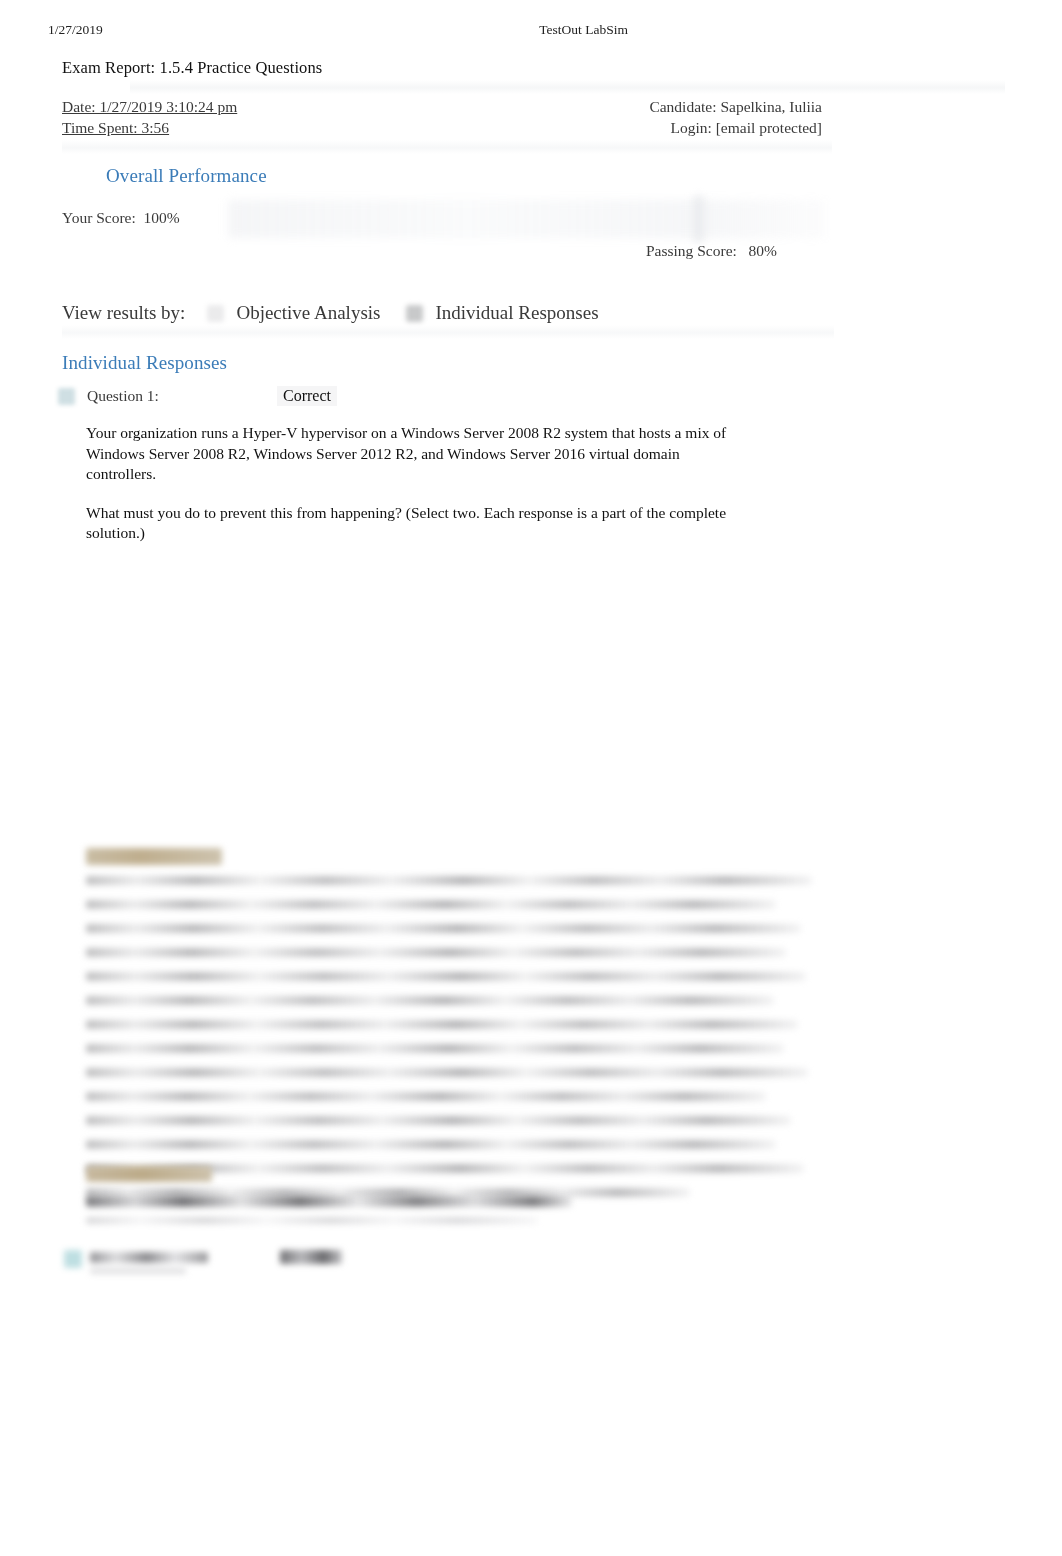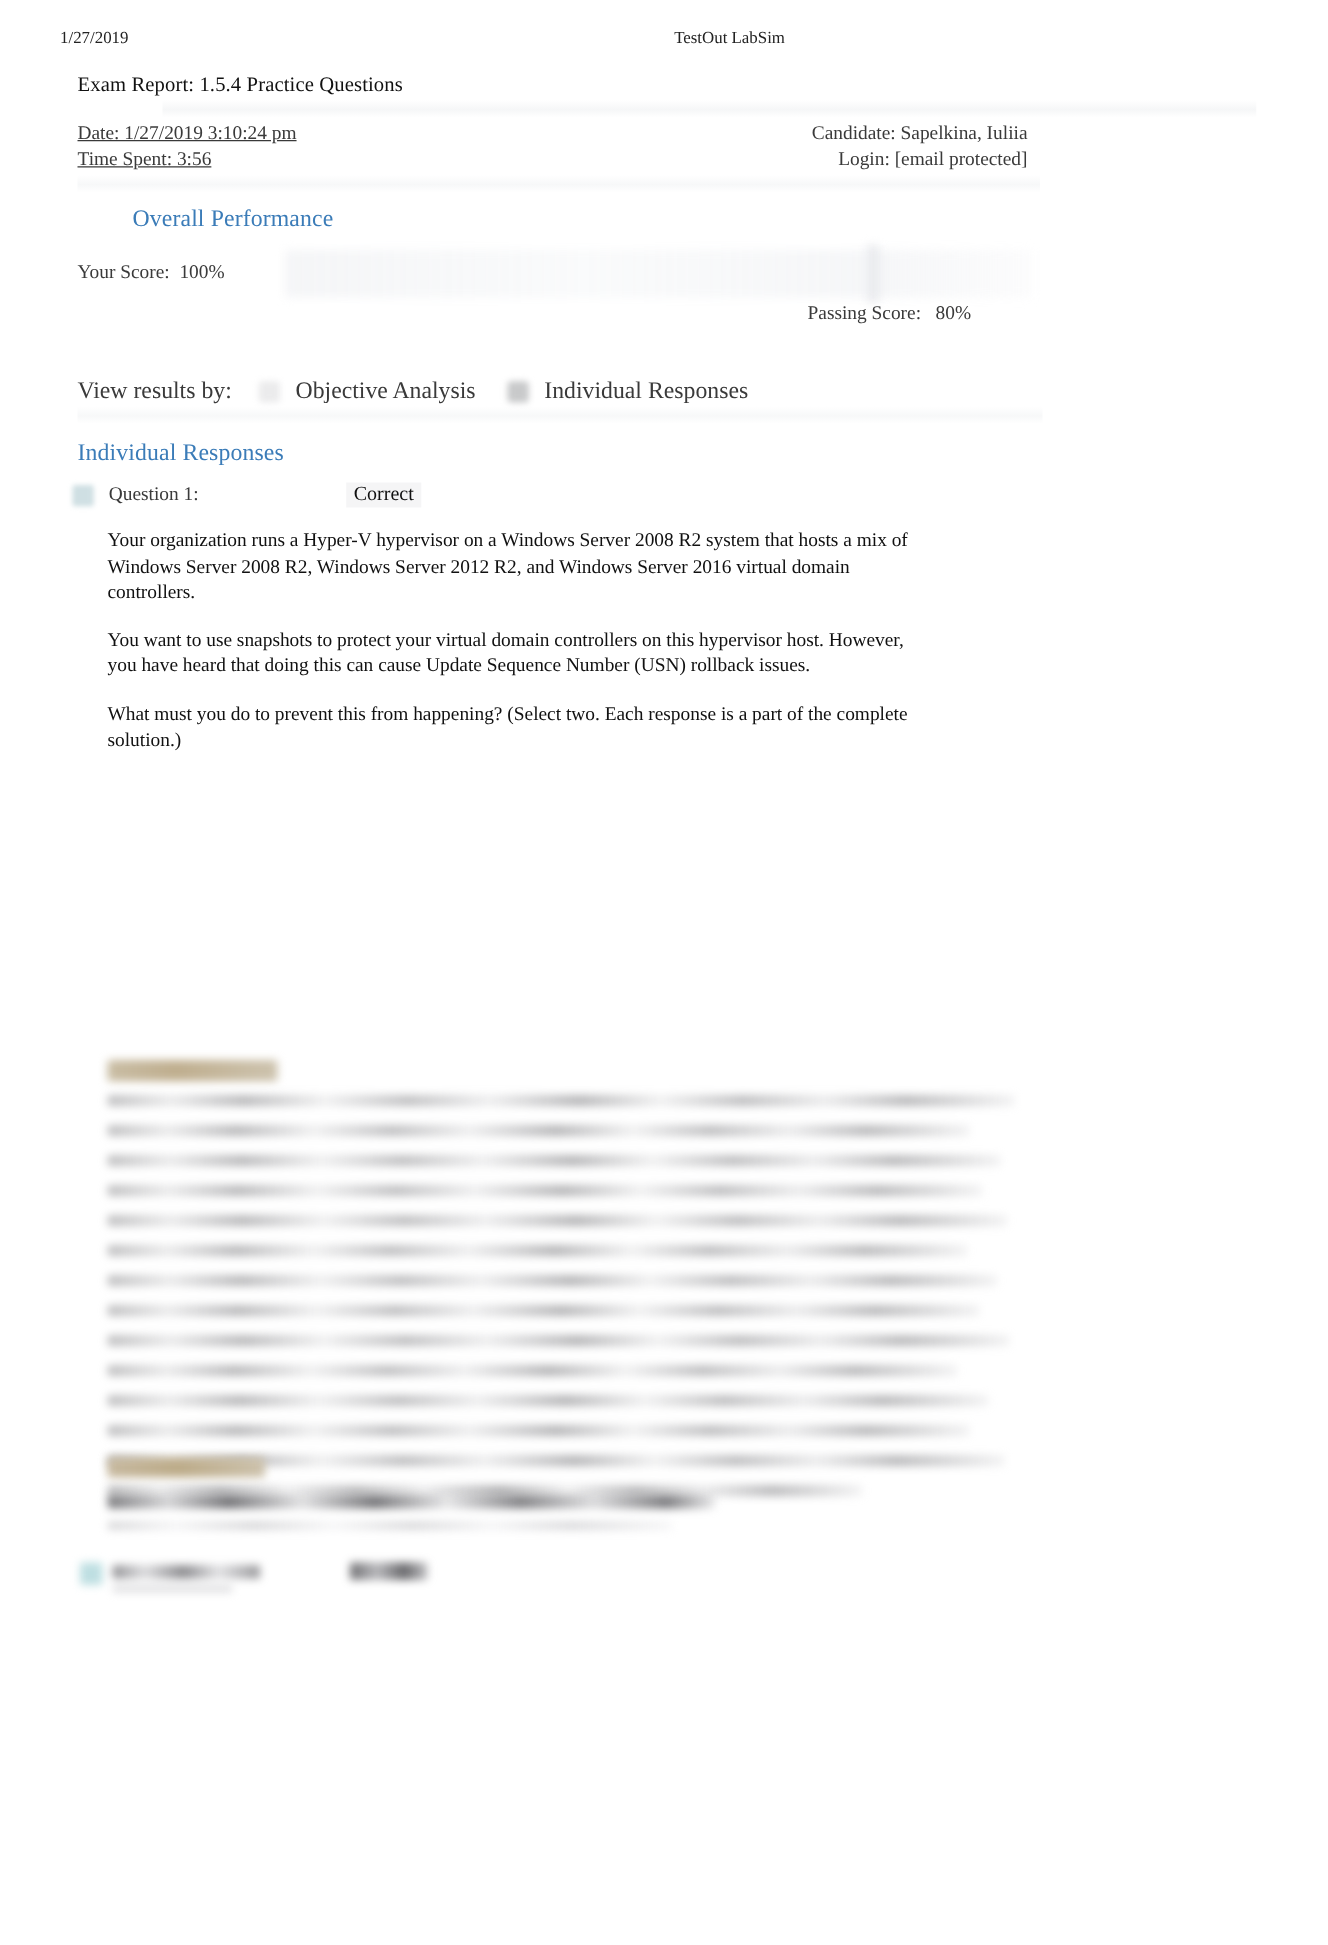--- a/index.html
+++ b/index.html
@@ -364,21 +364,20 @@
   <div class="section-heading" id="individual-responses-heading">Individual Responses</div>
 
   <div class="question-row">
     <span class="q-icon"></span>
     <span class="q-label">Question 1:</span>
     <span class="q-status">Correct</span>
   </div>
 
   <div class="question-body">
     <p>Your organization runs a Hyper-V hypervisor on a Windows Server 2008 R2 system that hosts a mix of Windows Server 2008 R2, Windows Server 2012 R2, and Windows Server 2016 virtual domain controllers.</p>
-    <p>You want to use snapshots to protect your virtual domain controllers on this hypervisor host. However, you have heard that doing this can cause Update Sequence Number (USN) rollback issues.</p>
     <p>What must you do to prevent this from happening? (Select two. Each response is a part of the complete solution.)</p>
   </div>
 
   <div class="blur-heading" id="explanation-heading-blur"></div>
   <div class="blur-lines" id="explanation-body-blur">
     <div class="bl"></div>
       <div class="bl"></div>
       <div class="bl"></div>
       <div class="bl"></div>
     <div class="bl"></div>

